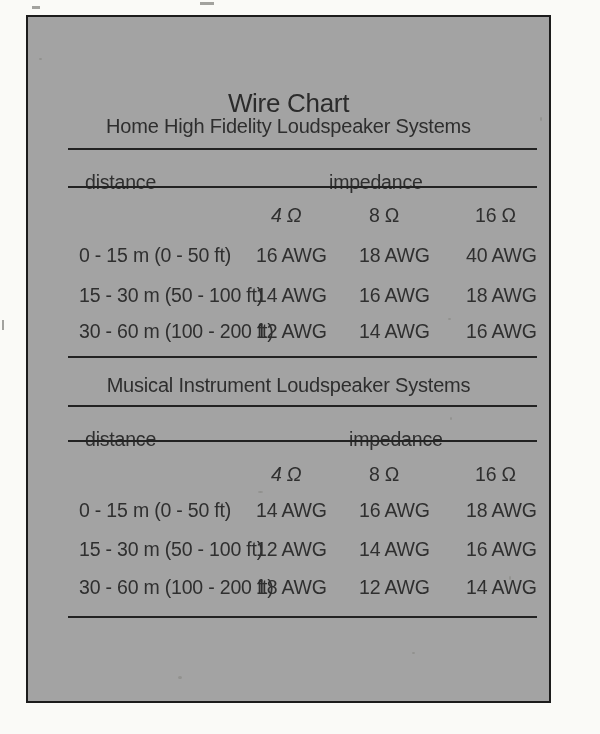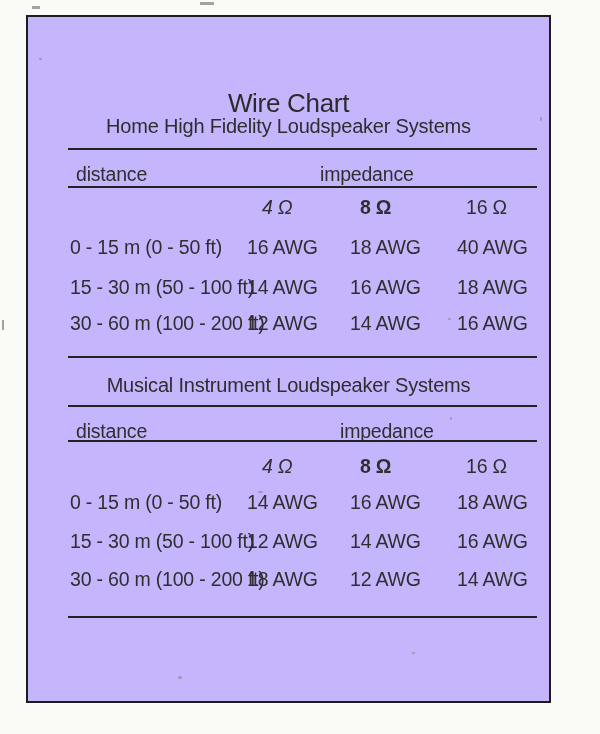--- a/index.html
+++ b/index.html
@@ -16,21 +16,21 @@
     color: #2f2f2f;
   }
   .sheet {
     position: absolute;
     left: 26px;
     top: 15px;
     width: 525px;
     height: 688px;
     border: 2px solid #1c1c1c;
     box-sizing: border-box;
-    background: #c4b5fd;
+    background: #a3a3a3;
   }
   .title {
     position: absolute;
     left: 0;
     top: 73px;
     width: 100%;
     text-align: center;
     font-size: 26px;
     line-height: 26px;
     letter-spacing: -0.3px;
@@ -58,30 +58,30 @@
   .trow {
     position: absolute;
     left: 40px;
     width: 485px;
     height: 24px;
     line-height: 24px;
     font-size: 19.5px;
     letter-spacing: -0.2px;
     white-space: nowrap;
   }
-  .trow span { position: absolute; top: 4px; }
+  .trow span { position: absolute; top: 12px; margin-left: 9px; }
   .c0 { left: 2px; }
   .c1 { left: 179px; }
   .c2 { left: 282px; }
   .c3 { left: 389px; }
   .hdr .c0 { left: 8px; }
   .imp1 { left: 252px; }
   .imp2 { left: 272px; }
   .o1 { left: 194px; font-style: italic; }
-  .o2 { left: 292px; font-weight: bold; }
+  .o2 { left: 292px; }
   .o3 { left: 398px; }
   .speck {
     position: absolute;
     width: 3px;
     height: 2px;
     background: #8a8a86;
     border-radius: 50%;
     opacity: 0.7;
   }
   .edge-mark {

